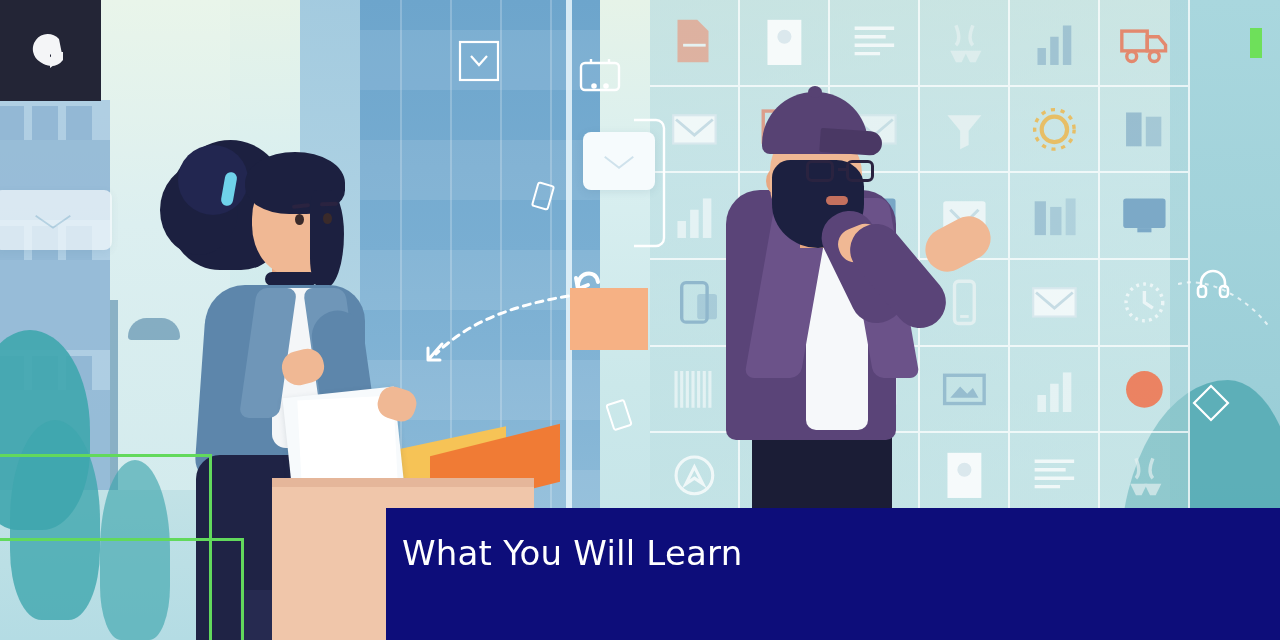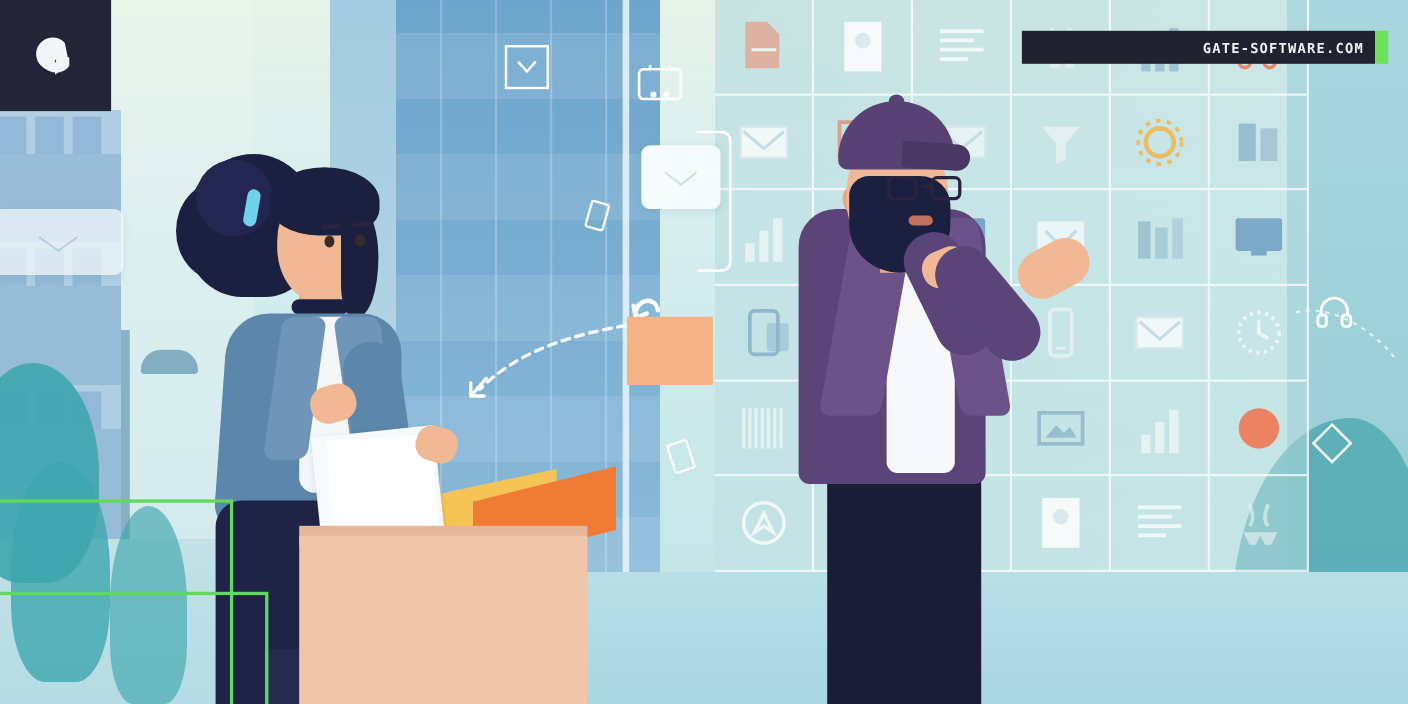--- a/index.html
+++ b/index.html
@@ -606,18 +606,18 @@
   </div>
 
   <div class="logobox">
     <svg width="46" height="46" viewBox="0 0 46 46" aria-hidden="true">
       <path d="M31 11 A15 15 0 1 0 34 26 L22 26 L30 34 L22 40 L22 26 L34 26 Z" fill="#f4f5f7"></path>
       <path d="M23 8 A15 15 0 1 0 23 38 A15 15 0 0 0 35 32 L35 24 L23 24 L23 31 L28 31
                A8 8 0 1 1 28 15 Z" fill="#f4f5f7"></path>
     </svg>
   </div>
 
-  <div class="urlbar">
-    <span>GATE-SOFTWARE.COM</span>
+  <div class="urlaccent"></div>
+
+  <div class="titlebar">
+    <h1>What You Will Learn</h1>
   </div>
-  <div class="urlaccent"></div>
-
 </div>
 
 </body></html>

